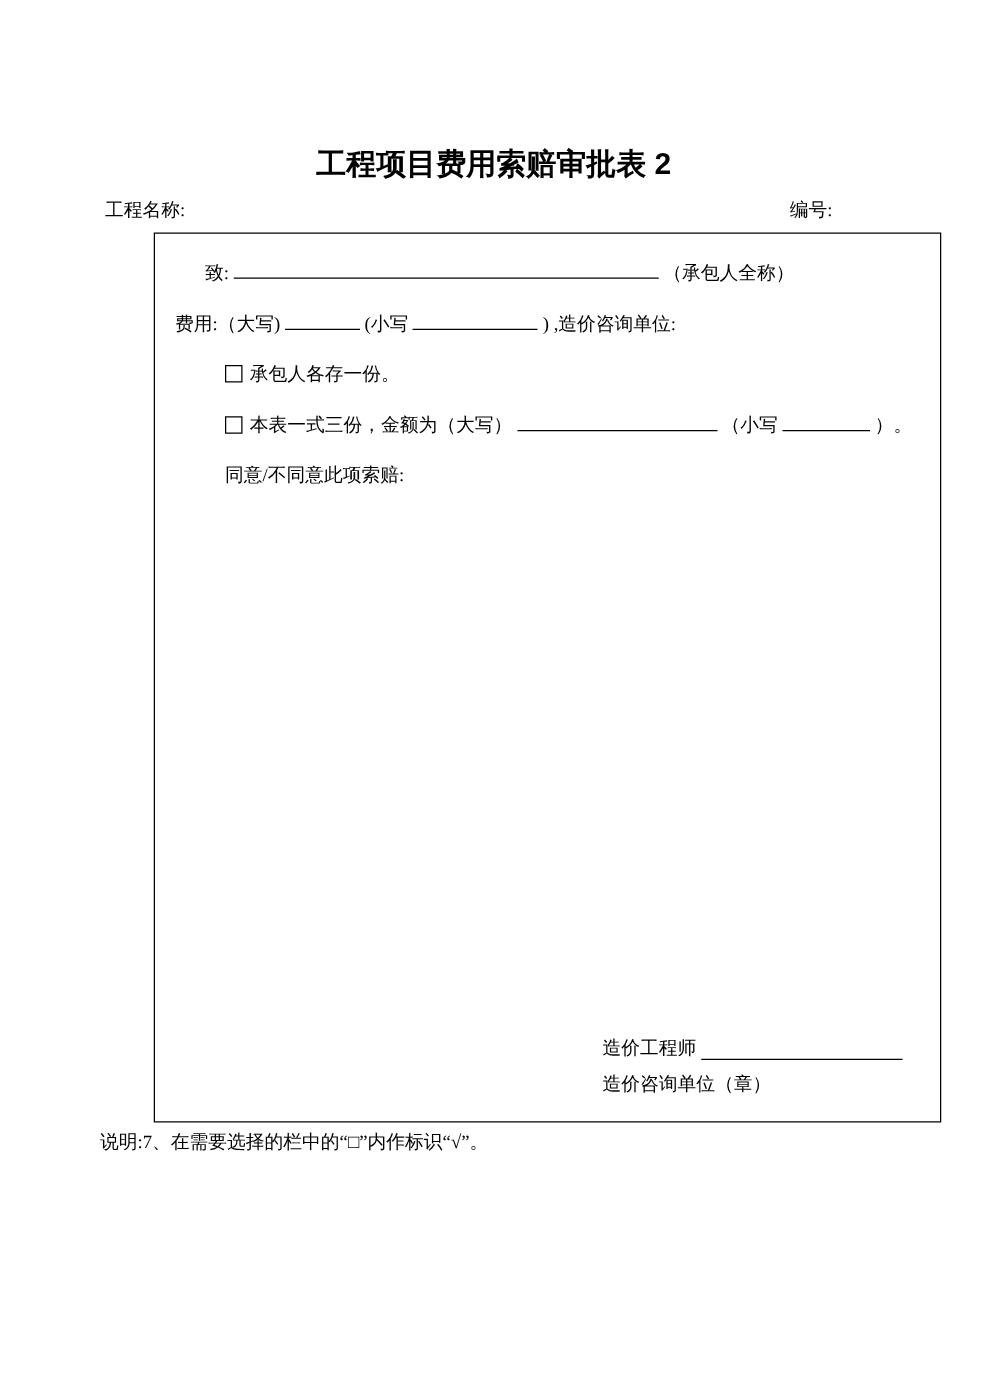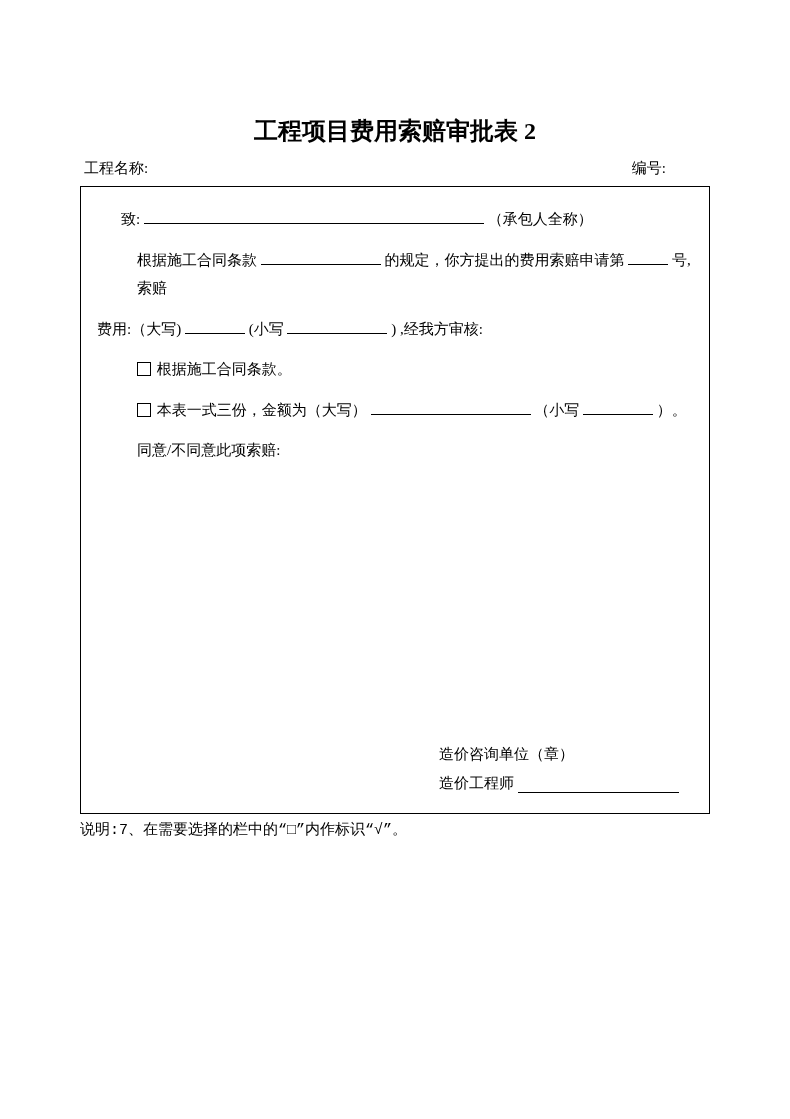--- a/index.html
+++ b/index.html
@@ -14,39 +14,40 @@
       font-family: "SimSun", "宋体", serif;
       font-size: 15px;
       color: #000;
       padding: 115px 80px 80px 80px;
       position: relative;
     }
     .title {
       text-align: center;
       font-size: 24px;
       font-weight: bold;
-      font-family: Liberation Serif, serif;
+      font-family: Liberation Sans, sans-serif;
       margin-bottom: 12px;
     }
     .header-row {
       display: flex;
       justify-content: space-between;
       font-size: 15px;
       margin-bottom: 8px;
       padding: 0 4px;
     }
     .header-right {
       padding-right: 40px;
     }
     .main-box {
       border: 1.5px solid #000;
       width: 100%;
-      height: 628px;
+      height: 712px;
       position: relative;
       padding: 18px 8px 0 8px;
+      margin-left: 43px;
     }
     .line {
       margin-bottom: 12px;
       line-height: 1.9;
     }
     .indent1 {
       padding-left: 32px;
     }
     .indent2 {
       padding-left: 48px;
@@ -91,21 +92,20 @@
       flex: 1;
       border-bottom: 1px solid #000;
       margin-left: 4px;
       min-height: 1em;
     }
     .notes {
       margin-top: 4px;
       font-size: 15px;
       line-height: 1.7;
       display: flex;
-      font-family: Liberation Mono, monospace;
     }
     .notes-label {
       white-space: nowrap;
     }
     .notes-body {
       flex: 1;
     }
   </style>
 </head>
 <body>
@@ -118,59 +118,52 @@
 </div>
 
 <div class="main-box">
 
   <div class="line indent1">
     <span>致:</span>
     <span class="uline w340"></span>
     <span>（承包人全称）</span>
   </div>
 
-  <div class="line" style="padding-left:48px; text-indent:0;">
-    <span>根据施工合同条款</span>
-    <span class="uline w120"></span>
-    <span>的规定，你方提出的费用索赔申请第</span>
-    <span class="uline w40"></span>
-    <span>号,索赔</span>
-  </div>
 
   <div class="line" style="padding-left:8px;">
     <span>费用:（大写)</span>
     <span class="uline w60"></span>
     <span>(小写</span>
     <span class="uline w100"></span>
-    <span>) ,经我方审核:</span>
+    <span>) ,造价咨询单位:</span>
   </div>
 
   <div class="line indent2">
     <span class="checkbox"></span>
-    <span>根据施工合同条款。</span>
+    <span>承包人各存一份。</span>
   </div>
 
   <div class="line indent2">
     <span class="checkbox"></span>
     <span>本表一式三份，金额为（大写）</span>
     <span class="uline w160"></span>
     <span>（小写</span>
     <span class="uline w70"></span>
     <span>）。</span>
   </div>
 
   <div class="line indent2">同意/不同意此项索赔:</div>
 
   <div class="footer-block">
     <div class="frow">
-      <span class="flabel">造价咨询单位（章）</span>
+      <span class="flabel">造价工程师</span>
+      <span class="fline"></span>
     </div>
     <div class="frow">
-      <span class="flabel">造价工程师</span>
-      <span class="fline"></span>
+      <span class="flabel">造价咨询单位（章）</span>
     </div>
   </div>
 
 </div>
 
 <div class="notes">
   <div class="notes-label">说明:</div>
   <div class="notes-body">
     <div>7、在需要选择的栏中的“□”内作标识“√”。</div>
   </div>

